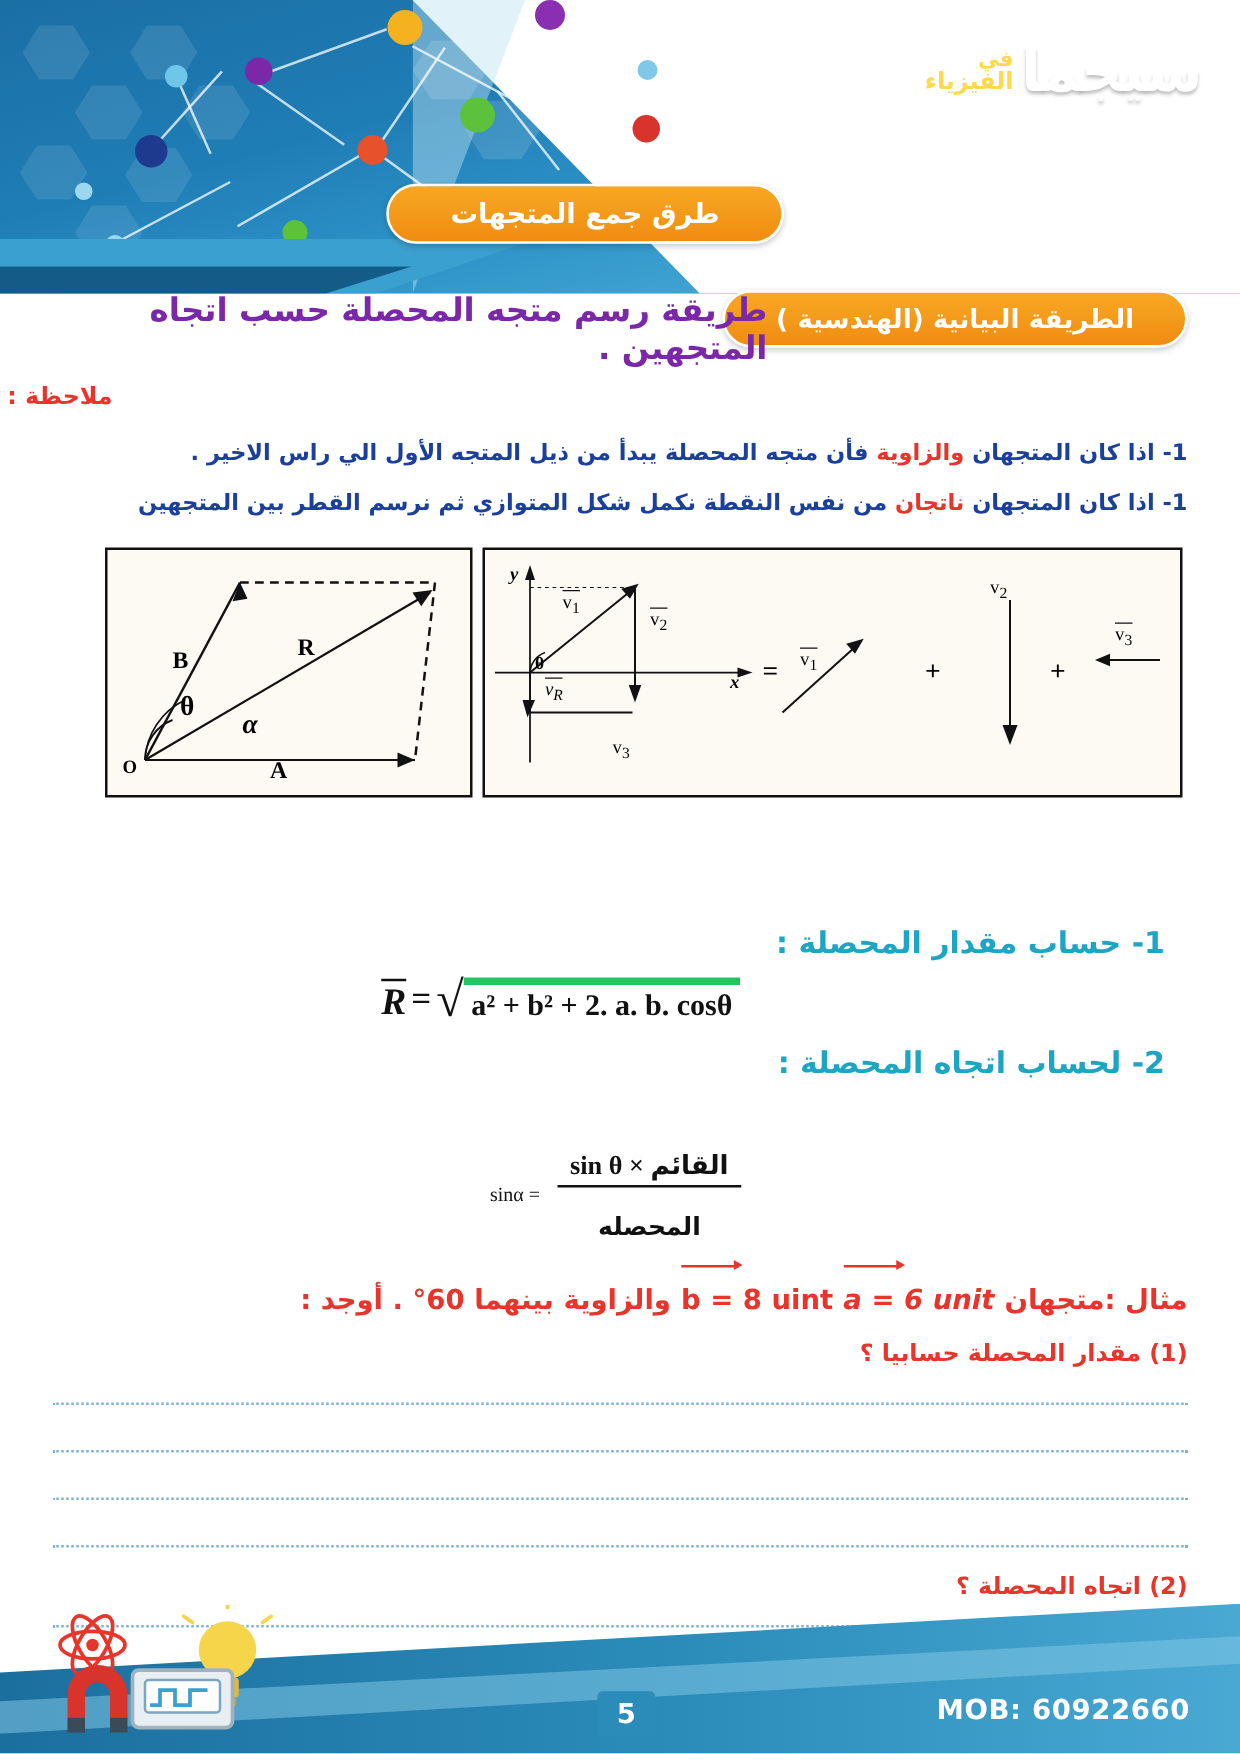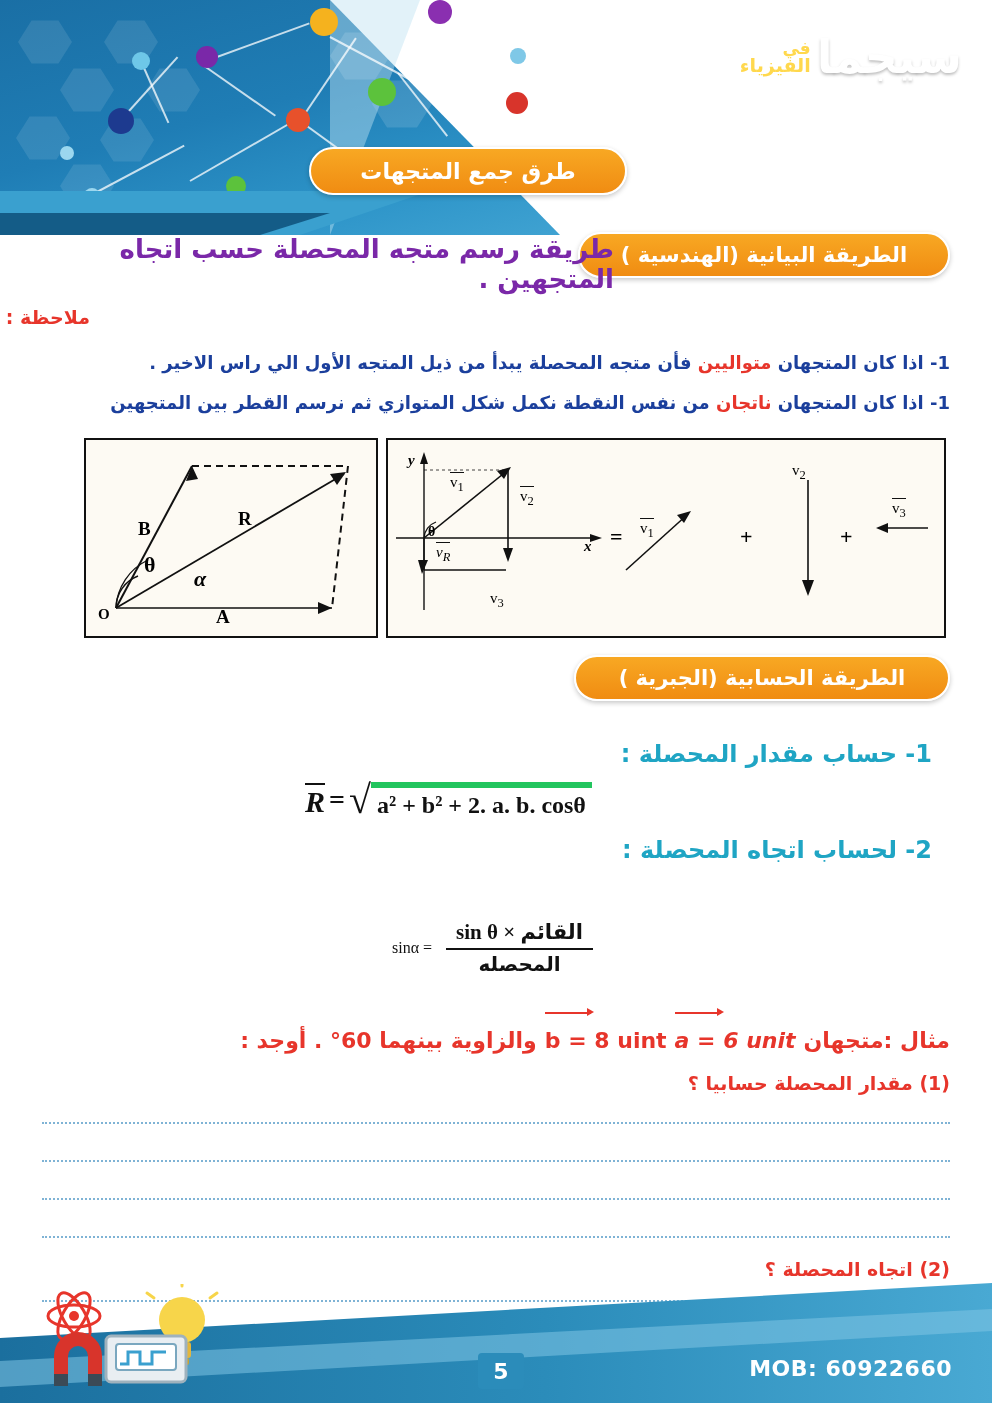--- a/index.html
+++ b/index.html
@@ -200,21 +200,21 @@
   <div class="pill" style="right:42px;top:232px;width:316px;height:42px;font-size:21px;text-align:right;">
     <span>الطريقة البيانية (الهندسية )</span>
   </div>
 
   <div class="purple-head" style="right:378px;top:234px;width:500px;">طريقة رسم متجه المحصلة حسب اتجاه المتجهين .</div>
 
   <div class="note-label" style="right:902px;top:306px;">ملاحظة :</div>
 
   <div class="note-line" style="right:42px;top:352px;">
     <span class="blue">1- اذا كان المتجهان</span>
-    <span class="red">متواليين</span>
+    <span class="red">والزاوية</span>
     <span class="blue">فأن متجه المحصلة يبدأ من ذيل المتجه الأول الي راس الاخير .</span>
   </div>
 
   <div class="note-line" style="right:42px;top:392px;">
     <span class="blue">1- اذا كان المتجهان</span>
     <span class="red">ناتجان</span>
     <span class="blue">من نفس النقطة نكمل شكل المتوازي ثم نرسم القطر بين المتجهين</span>
   </div>
 
   <div class="figbox" style="left:84px;top:438px;width:290px;height:196px;">
@@ -310,44 +310,41 @@
     <div style="position:absolute;left:404px;top:22px;font-family:'Liberation Serif',serif;font-size:15px;">
       <span>v</span><sub>2</sub>
     </div>
     <div style="position:absolute;left:504px;top:60px;font-family:'Liberation Serif',serif;font-size:15px;">
       <span style="border-top:1.4px solid #111;padding-top:1px;">
         <span>v</span><sub>3</sub>
       </span>
     </div>
   </div>
 
-  <div class="pill" style="right:42px;top:655px;width:320px;height:42px;font-size:21px;">
-    <span>الطريقة الحسابية (الجبرية )</span>
-  </div>
 
   <div class="teal-h" style="right:60px;top:740px;">1- حساب مقدار المحصلة :</div>
 
   <div class="formula" style="left:305px;top:780px;display:flex;align-items:center;direction:ltr;">
     <span style="font-size:30px;font-style:italic;font-weight:bold;border-top:2px solid #111;line-height:1;padding-top:2px;">R</span>
     <span style="font-size:28px;font-weight:bold;margin:0 4px;">=</span>
     <span style="font-size:40px;line-height:1;">√</span>
     <span style="font-size:24px;font-weight:bold;border-top:6px solid #22c55e;padding:4px 6px 0 6px;">a² + b² + 2. a. b. cosθ</span>
   </div>
 
   <div class="teal-h" style="right:60px;top:836px;">2- لحساب اتجاه المحصلة :</div>
 
   <div class="formula" style="left:392px;top:920px;display:flex;align-items:center;direction:ltr;">
     <span style="font-size:16px;font-weight:normal;margin-inline-end:14px;">sinα =</span>
     <span style="display:inline-block;text-align:center;">
       <span style="display:block;font-size:21px;font-weight:bold;padding:0 10px 3px 10px;">
         <span>sin θ ×</span>
         <span style="font-family:'DejaVu Sans',sans-serif;">القائم</span>
       </span>
       <span style="display:block;border-top:2px solid #111;"></span>
-      <span style="display:block;font-size:20px;font-weight:bold;padding-top:2px;font-family:'DejaVu Sans',sans-serif;">المحصله</span>
+      <span style="display:block;font-size:20px;font-weight:bold;padding-top:19px;font-family:'DejaVu Sans',sans-serif;">المحصله</span>
     </span>
   </div>
 
   <div class="example" style="right:42px;top:1028px;display:flex;align-items:center;gap:8px;direction:rtl;">
     <span>مثال :متجهان</span>
     <span style="direction:ltr;position:relative;font-style:italic;">
       <span style="position:absolute;left:0;top:-16px;width:46px;height:2px;background:#e7352b;"></span>
       <span style="position:absolute;left:42px;top:-20px;width:0;height:0;border-left:7px solid #e7352b;border-top:4px solid transparent;border-bottom:4px solid transparent;"></span>
       <span>a = 6 unit</span>
     </span>

